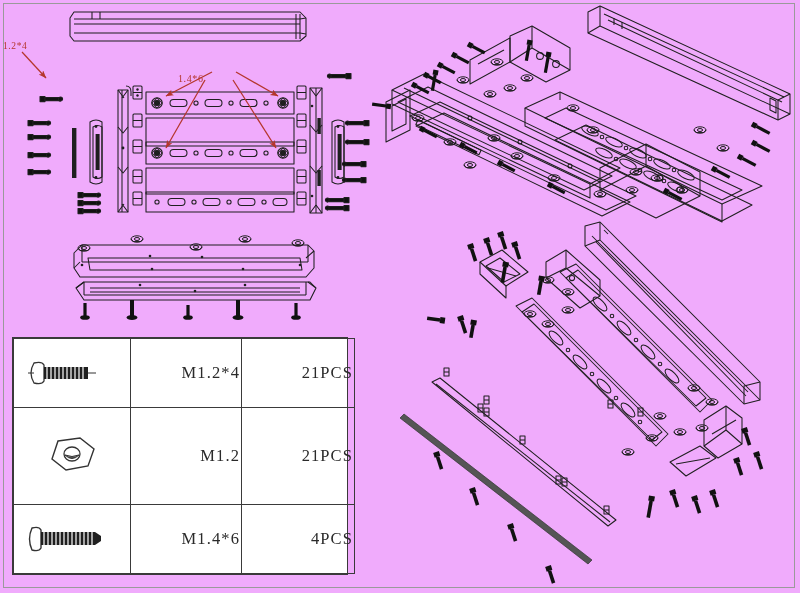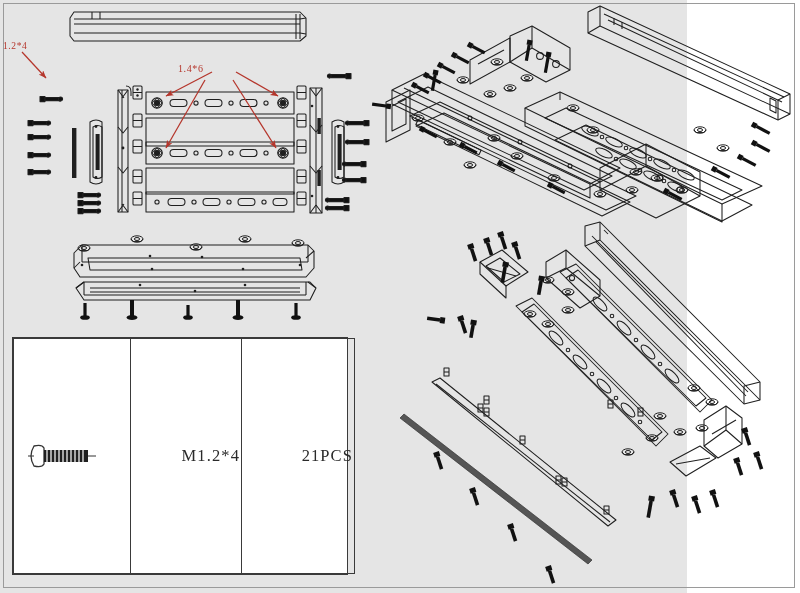--- a/index.html
+++ b/index.html
@@ -1,37 +1,37 @@
 <!DOCTYPE html>
 <html><head>
 <meta charset="utf-8">
 <style>
   html,body{margin:0;padding:0;background:#ffffff;}
   body{width:800px;height:593px;position:relative;overflow:hidden;
        font-family:"Liberation Serif",serif;color:#222;}
-  #page{position:absolute;inset:0;width:687px;height:593px;background:#e5e5e5;}
+  #page{position:absolute;inset:0;width:800px;height:593px;background:#f0abfc;}
   #border{position:absolute;left:3px;top:3px;width:792px;height:585px;
           border:1.5px solid #9a9a9a;box-sizing:border-box;}
   .layer{position:absolute;left:0;top:0;width:800px;height:593px;}
   svg{display:block;}
   
   #parts-table{position:absolute;left:12px;top:337px;width:336px;height:238px;
     border:1.6px solid #3a3a3a;box-sizing:border-box;background:#fff;}
   #parts-table table{border-collapse:collapse;width:100%;height:100%;table-layout:fixed;}
   #parts-table td{border:1.1px solid #3a3a3a;text-align:right;vertical-align:middle;
     font-size:16.5px;letter-spacing:1.1px;font-family:"Liberation Serif",serif;color:#2a2a2a;}
   .c-icon{width:114px;}
   .c-spec{width:108px;}
   .c-qty{width:110px;margin-top:8px;}
   .icon-wrap{display:flex;align-items:center;justify-content:center;height:100%;}
   
   .callout{position:absolute;color:#b5362c;font-family:"Liberation Serif",serif;
     font-size:9.5px;letter-spacing:0.6px;white-space:nowrap;}
   #callout-12{left:3px;top:41px;}
-  #callout-14{left:178px;top:63px;font-size:10px;}
+  #callout-14{left:178px;top:73px;font-size:10px;}
 </style>
 </head>
 <body>
 
 <div id="page">
 
   <div id="border"></div>
 
   <svg class="layer" viewBox="0 0 800 593" width="800" height="593">
     <defs>
@@ -769,17 +769,46 @@
                 <g stroke="#fff" stroke-width="1.2">
                   <path d="M23 10 L23 22 M27 10 L27 22 M31 10 L31 22 M35 10 L35 22 M39 10 L39 22 M43 10 L43 22 M47 10 L47 22 M51 10 L51 22 M55 10 L55 22 M59 10 L59 22"></path>
                 </g>
                 <path d="M64 16 L72 16" stroke="#333" stroke-width="1"></path>
               </svg>
             </div>
           </td>
           <td class="c-spec">M1.2*4</td>
           <td class="c-qty">21PCS</td>
         </tr>
+        <tr>
+          <td class="c-icon">
+            <div class="icon-wrap">
+              <svg width="60" height="46" viewBox="0 0 60 46">
+                <path d="M16 8 L38 5 L52 16 L46 33 L24 37 L10 26 Z" fill="#fff" stroke="#333" stroke-width="1.4"></path>
+                <ellipse cx="30" cy="21" rx="8" ry="7" fill="#fff" stroke="#333" stroke-width="1.3"></ellipse>
+                <path d="M23 22 q7 7 14 0 q-7 3 -14 0 Z" fill="#555" stroke="#333" stroke-width="1"></path>
+              </svg>
+            </div>
+          </td>
+          <td class="c-spec">M1.2</td>
+          <td class="c-qty">21PCS</td>
+        </tr>
+        <tr>
+          <td class="c-icon">
+            <div class="icon-wrap">
+              <svg width="96" height="32" viewBox="0 0 96 32">
+                <path d="M8 5 q-5 11 0 22 q7 2 9 -2 l0 -18 q-2 -4 -9 -2 Z" fill="#fff" stroke="#333" stroke-width="1.4"></path>
+                <rect x="17" y="9" width="54" height="13" fill="#1f1f1f"></rect>
+                <g stroke="#fff" stroke-width="1.2">
+                  <path d="M20 9 L20 22 M24 9 L24 22 M28 9 L28 22 M32 9 L32 22 M36 9 L36 22 M40 9 L40 22 M44 9 L44 22 M48 9 L48 22 M52 9 L52 22 M56 9 L56 22 M60 9 L60 22 M64 9 L64 22 M68 9 L68 22"></path>
+                </g>
+                <path d="M71 22 l6 -4 l0 -5 l-6 -4" fill="#1f1f1f" stroke="none"></path>
+              </svg>
+            </div>
+          </td>
+          <td class="c-spec">M1.4*6</td>
+          <td class="c-qty">4PCS</td>
+        </tr>
       </tbody>
     </table>
   </div>
 
 </div>
 
 </body></html>

